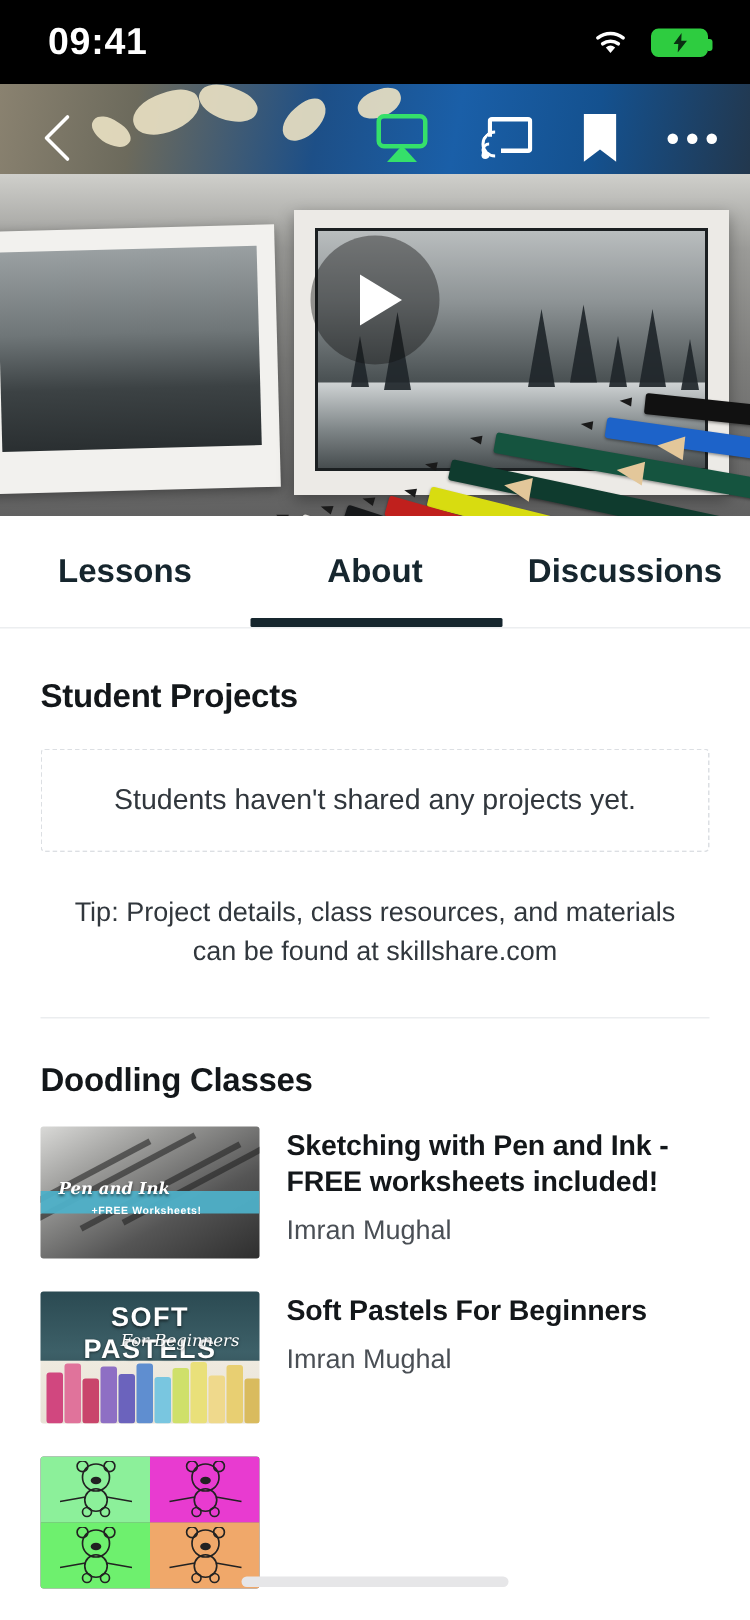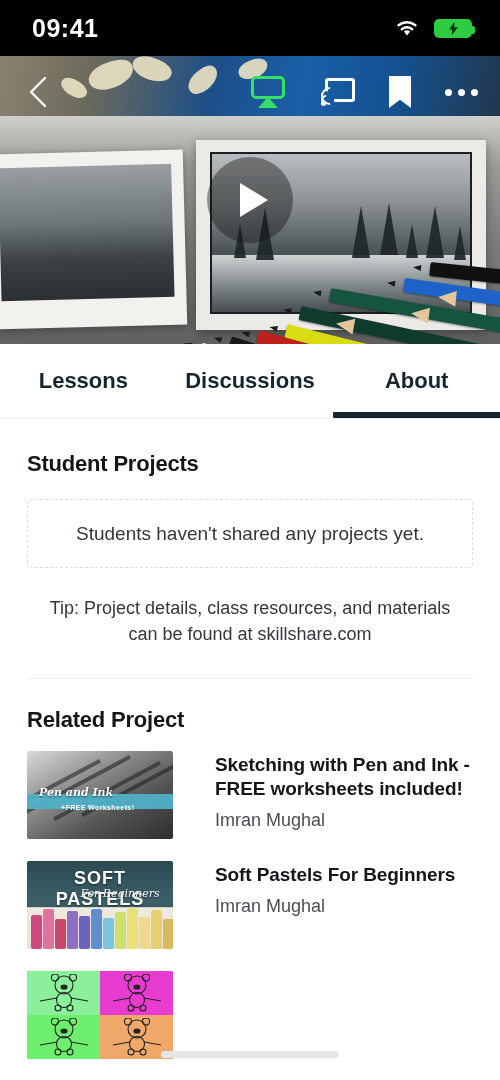--- a/index.html
+++ b/index.html
@@ -113,21 +113,21 @@
   .empty-text { font-size:19px; color:#31373d; }
   .tip { margin-top:27px; text-align:center; font-size:18px; line-height:1.45;
     color:#31373d; padding:0 14px; }
   .divider { margin-top:31px; height:1px; background:#ebedef; }
   .rc-title { margin-top:28px; }
 
   .rc-list { margin-top:18px; }
   .rc-item { display:flex; gap:18px; margin-bottom:22px; }
   .thumb { width:146px; height:88px; flex:0 0 146px; border-radius:2px;
     overflow:hidden; position:relative; background:#777; }
-  .rc-meta { padding-top:2px; flex:1; min-width:0;margin-left:24px; }
+  .rc-meta { padding-top:2px; flex:1; min-width:0; }
   .rc-name { font-size:19px; font-weight:700; color:#13171a; line-height:1.27;
     letter-spacing:-.1px; }
   .rc-author { margin-top:9px; font-size:18px; color:#4a4f55; }
 
   
   .t1 { background:linear-gradient(150deg,#d9d9d7 0%,#9a9a98 30%,#555 65%,#2e2e2e 100%); }
   .t1 .band { position:absolute; left:0; right:0; top:49%; height:15px;
     background:#4eb0c8; opacity:.95; }
   .t1 .scr1 { position:absolute; left:12px; top:40%; font-size:11px; color:#fff;
     font-family:"DejaVu Serif", serif; font-style:italic; font-weight:700;
@@ -268,36 +268,36 @@
 
     <div class="play-wrap">
       <div class="play-circle">
         <div class="play-tri"></div>
       </div>
     </div>
   </div>
 
   <div class="tabs">
     <div class="tab">Lessons</div>
+    <div class="tab active">About</div>
     <div class="tab">Discussions</div>
-    <div class="tab active">About</div>
   </div>
 
   <div class="content">
     <div class="sec-title sp-title">Student Projects</div>
 
     <div class="empty-box">
       <div class="empty-text">Students haven't shared any projects yet.</div>
     </div>
 
     <div class="tip">Tip: Project details, class resources, and materials can be found at skillshare.com</div>
 
     <div class="divider"></div>
 
-    <div class="sec-title rc-title">Related Project</div>
+    <div class="sec-title rc-title">Doodling Classes</div>
 
     <div class="rc-list">
 
       <div class="rc-item">
         <div class="thumb t1">
           <div class="strk" style="left:18px;top:-22px;"></div>
           <div class="strk" style="left:48px;top:-26px;"></div>
           <div class="strk" style="left:78px;top:-20px;"></div>
           <div class="strk" style="left:106px;top:-24px;"></div>
           <div class="band"></div>

